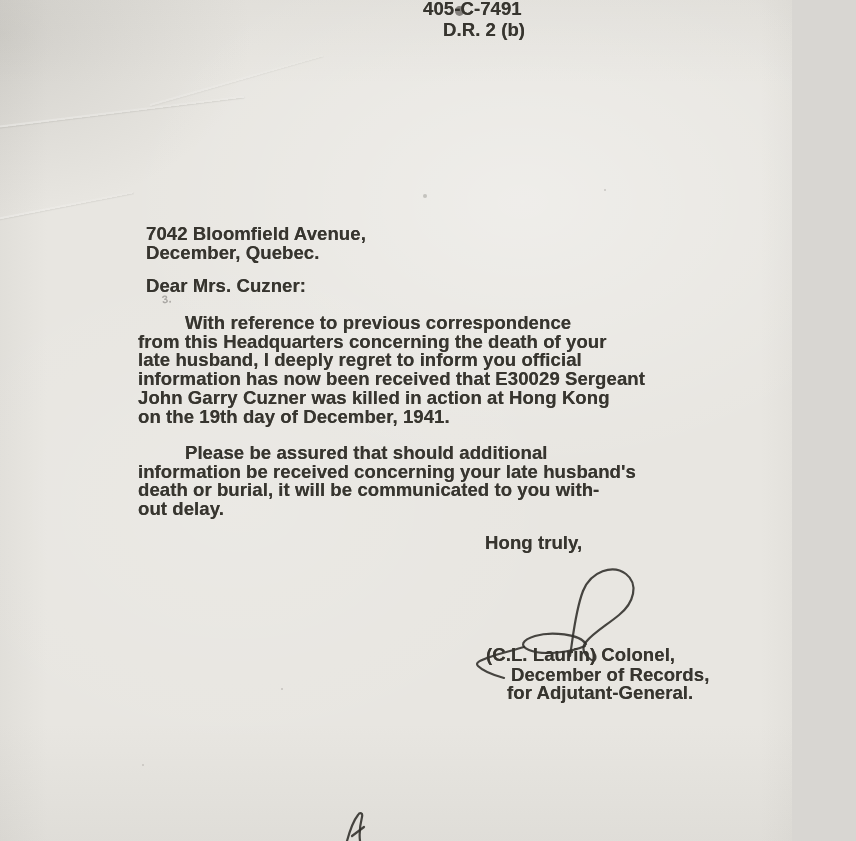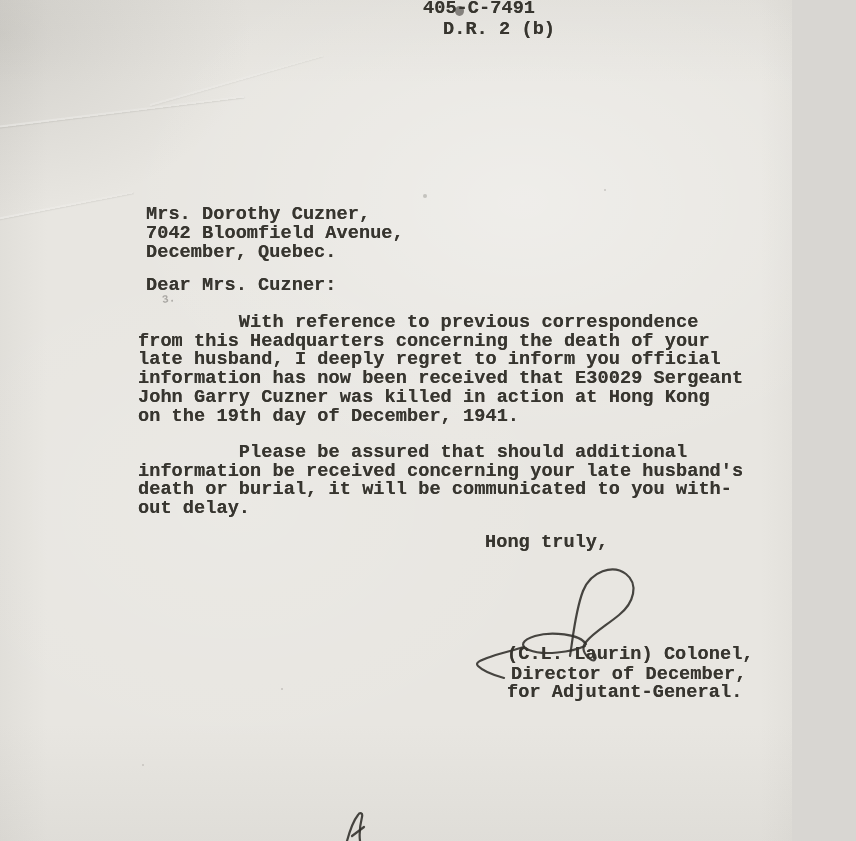--- a/index.html
+++ b/index.html
@@ -1,21 +1,21 @@
 <!DOCTYPE html>
 <html><head>
 <meta charset="utf-8">
 <style>
   html, body { margin: 0; padding: 0; background: #d8d6d2; }
   .paper {
     position: relative;
     width: 792px; height: 841px;
     overflow: hidden;
     background: #e8e6e1;
-    font-family: Liberation Mono, monospace;
+    font-family: Liberation Sans, sans-serif;
     font-weight: 700;
     color: #37352f;
   }
   
   .shade { position: absolute; inset: 0; pointer-events: none; }
   .shade-light {
     background:
       radial-gradient(620px 420px at 66% 24%, rgba(255,255,255,0.30), rgba(255,255,255,0) 65%),
       radial-gradient(500px 380px at 30% 60%, rgba(255,255,255,0.12), rgba(255,255,255,0) 70%);
   }
@@ -61,21 +61,21 @@
   .addr2 { left: 146px; top: 225px; }
   .addr3 { left: 146px; top: 244px; }
   .salutation { left: 146px; top: 277px; text-align: right; }
   .pencil {
     left: 162px; top: 294px; font-size: 11px; line-height: 11px;
     color: rgba(75,73,70,0.40); transform: rotate(-8deg); text-shadow: none;
   }
   .para1 { left: 138px; top: 314px; }
   .para2 { left: 138px; top: 444px; }
   .closing { left: 485px; top: 534px; }
-  .sig1 { left: 507px; top: 646px; text-align: right; }
+  .sig1 { left: 486px; top: 646px; text-align: right; }
   .sig2 { left: 511px; top: 666px; }
   .sig3 { left: 507px; top: 684px; }
   .sig-ink, .bottom-ink { position: absolute; pointer-events: none; }
   .sig-ink    { left: 450px; top: 558px; width: 200px; height: 125px; }
   .bottom-ink { left: 330px; top: 800px; width: 60px;  height: 41px; }
   .ink-stroke { fill: none; stroke: #2f2d29; stroke-width: 2.2; stroke-linecap: round; stroke-linejoin: round; opacity: .88; }
 </style>
 </head>
 <body>
 
@@ -85,21 +85,20 @@
   <div class="crease crease-a"></div>
   <div class="crease crease-b"></div>
   <div class="crease crease-c"></div>
   <div class="specks"></div>
 
   <div class="overdot"></div>
   <div class="t file-number">405-C-7491</div>
   <div class="t file-ref">D.R. 2 (b)</div>
 
 
-  <div class="t addr1">Mrs. Dorothy Cuzner,</div>
   <div class="t addr2">7042 Bloomfield Avenue,</div>
   <div class="t addr3">December, Quebec.</div>
 
   <div class="t salutation">Dear Mrs. Cuzner:</div>
   <div class="t pencil">3.</div>
 
   <div class="t para1">         With reference to previous correspondence
 from this Headquarters concerning the death of your
 late husband, I deeply regret to inform you official
 information has now been received that E30029 Sergeant
@@ -112,20 +111,20 @@
 
   <div class="t closing">Hong truly,</div>
 
   <svg class="sig-ink" viewBox="450 558 200 125" xmlns="http://www.w3.org/2000/svg" aria-hidden="true">
     <path class="ink-stroke" d="M 570 656 C 573 638 575 612 583 591 C 591 571 613 564 626 574 C 639 584 634 603 619 615 C 607 625 593 633 586 642 C 581 648 584 654 590 659 C 595 663 597 658 594 653"></path>
     <path class="ink-stroke" d="M 586 644 C 580 634 551 631 535 636 C 522 640 519 646 529 650 C 543 656 572 652 585 646"></path>
     <path class="ink-stroke" d="M 524 647 C 511 651 497 654 487 658 C 479 661 475 663 478 666 C 482 670 493 675 504 678"></path>
   </svg>
 
   <div class="t sig1">(C.L. Laurin) Colonel,</div>
-  <div class="t sig2">Director of December,</div>
+  <div class="t sig2">December of Records,</div>
   <div class="t sig3">for Adjutant-General.</div>
 
   <svg class="bottom-ink" viewBox="330 800 60 41" xmlns="http://www.w3.org/2000/svg" aria-hidden="true">
     <path class="ink-stroke" d="M 347 841 C 350 830 354 820 358 815 C 360 812 363 813 362 817 C 360 825 359 833 360 841"></path>
     <path class="ink-stroke" d="M 352 836 C 356 833 360 830 364 827"></path>
   </svg>
 </div>
 
 </body></html>

